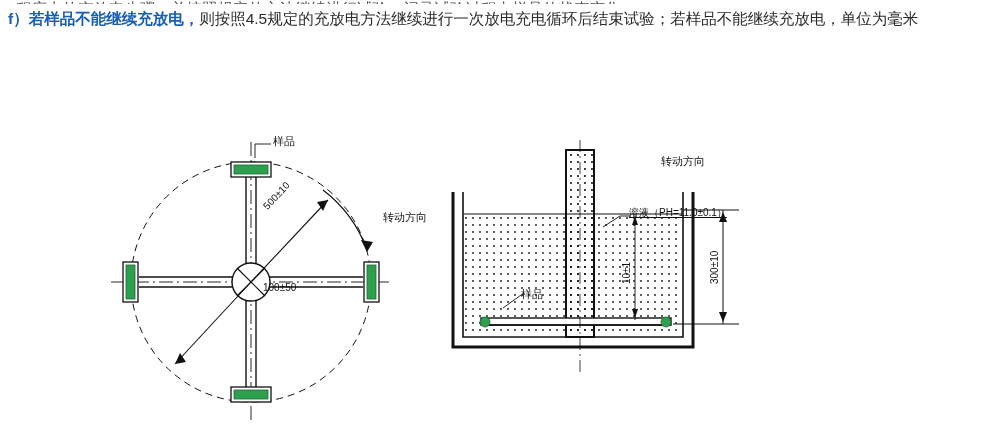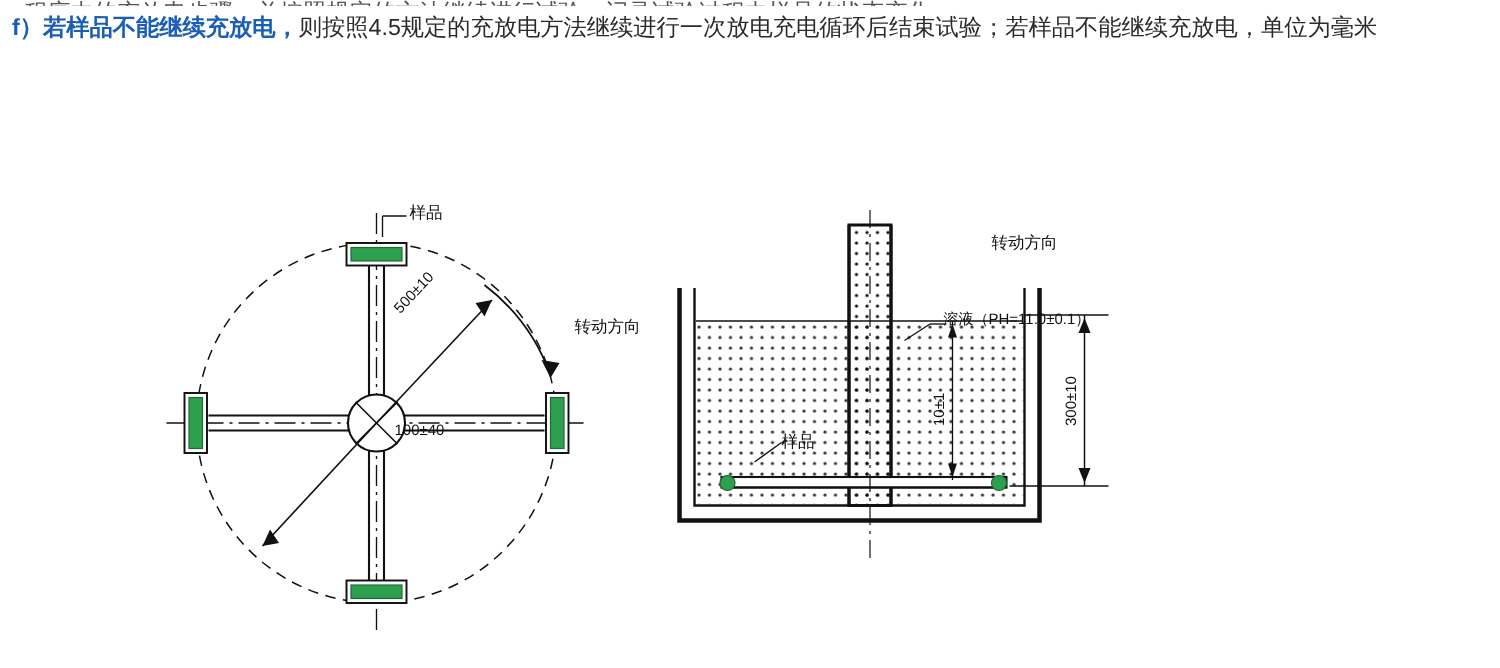--- a/index.html
+++ b/index.html
@@ -181,26 +181,26 @@
       <line x1="650" y1="192" x2="716" y2="192" stroke="#111" stroke-width="1"></line>
 
       <line x1="648" y1="40" x2="748" y2="40" stroke="#111" stroke-width="0.8" opacity="0"></line>
     </g>
   </svg>
 
   <span class="lbl" style="left:250px; top:2px;">样品</span>
 
   <span class="lbl small" style="left:238px; top:72px; transform: rotate(-47deg); transform-origin: left top;">500±10</span>
 
-  <span class="lbl small" style="left:240px; top:150px;">100±40</span>
+  <span class="lbl small" style="left:240px; top:150px;">100±50</span>
 
   <span class="lbl" style="left:360px; top:78px;">转动方向</span>
 
   <span class="lbl" style="left:638px; top:22px;">转动方向</span>
 
-  <span class="lbl small" style="left:606px; top:74px;">溶液（PH=11.0±0.1）</span>
+  <span class="lbl small" style="left:606px; top:74px;text-decoration:underline;">溶液（PH=11.0±0.1）</span>
 
   <span class="lbl" style="left:498px; top:155px;">样品</span>
 
   <span class="lbl small" style="left:598px; top:152px; transform: rotate(-90deg); transform-origin: left top;">10±1</span>
 
   <span class="lbl small" style="left:686px; top:152px; transform: rotate(-90deg); transform-origin: left top;">300±10</span>
 </div>
 
 </body></html>

